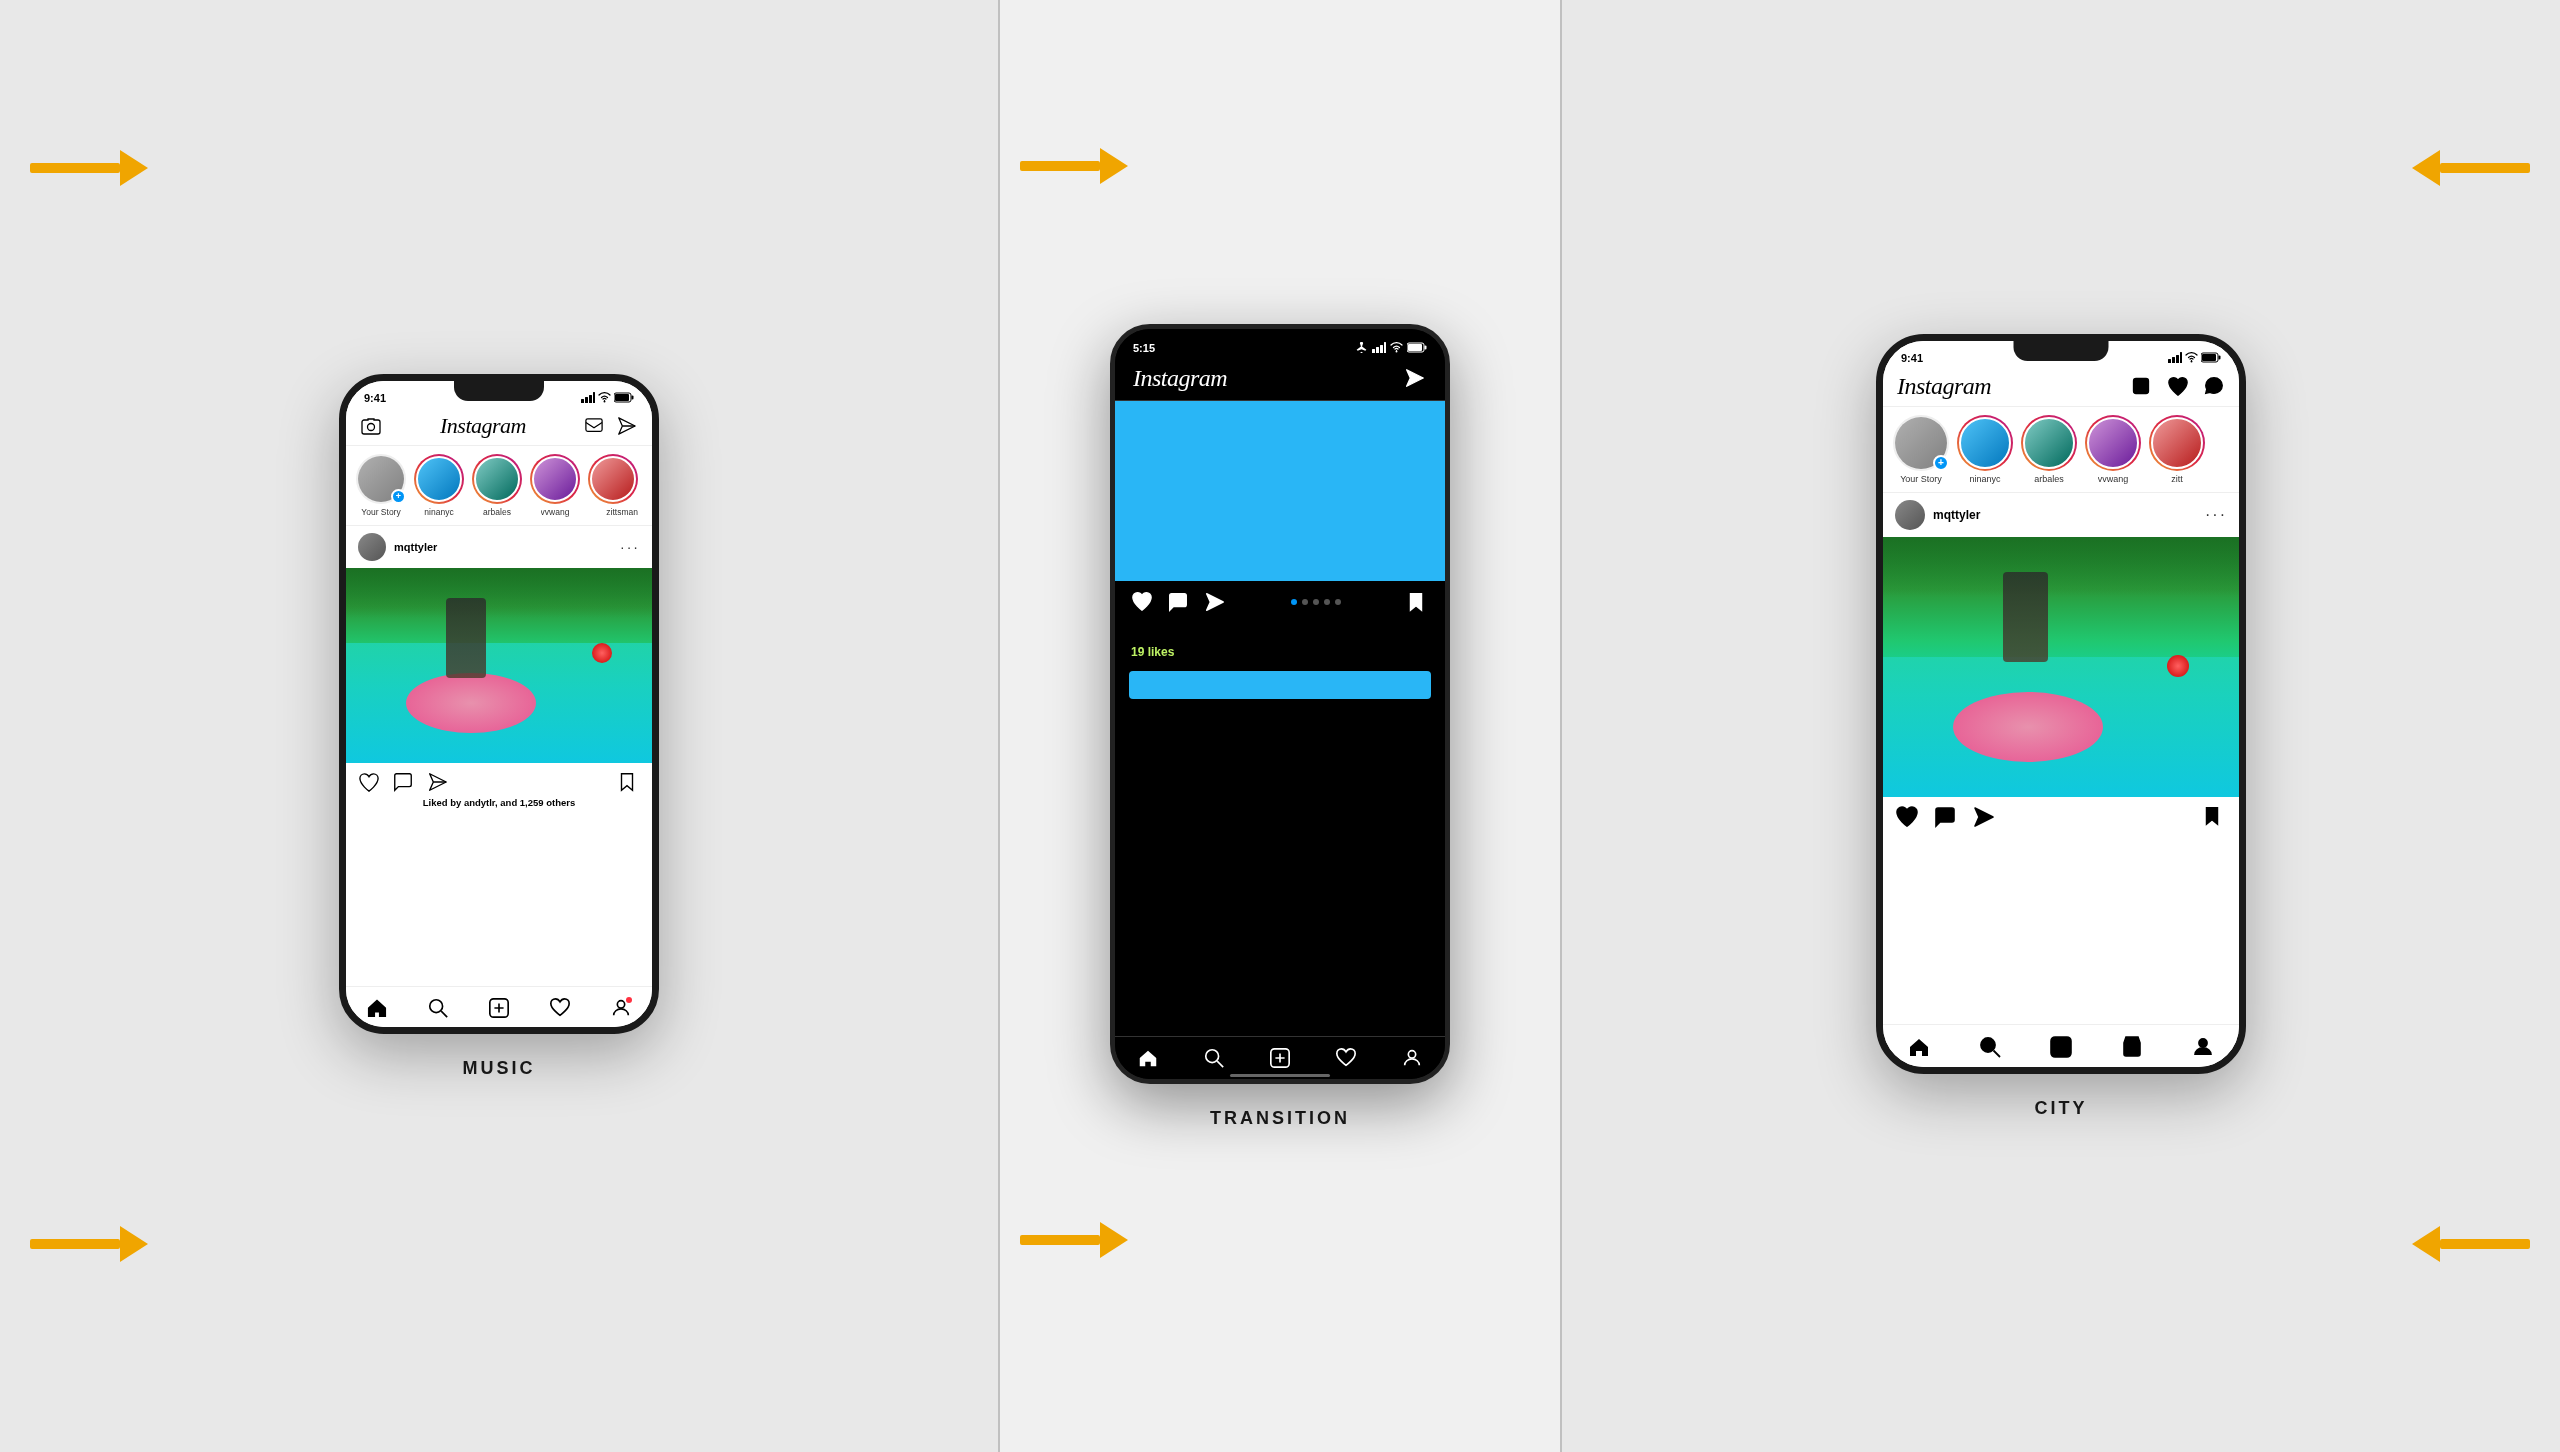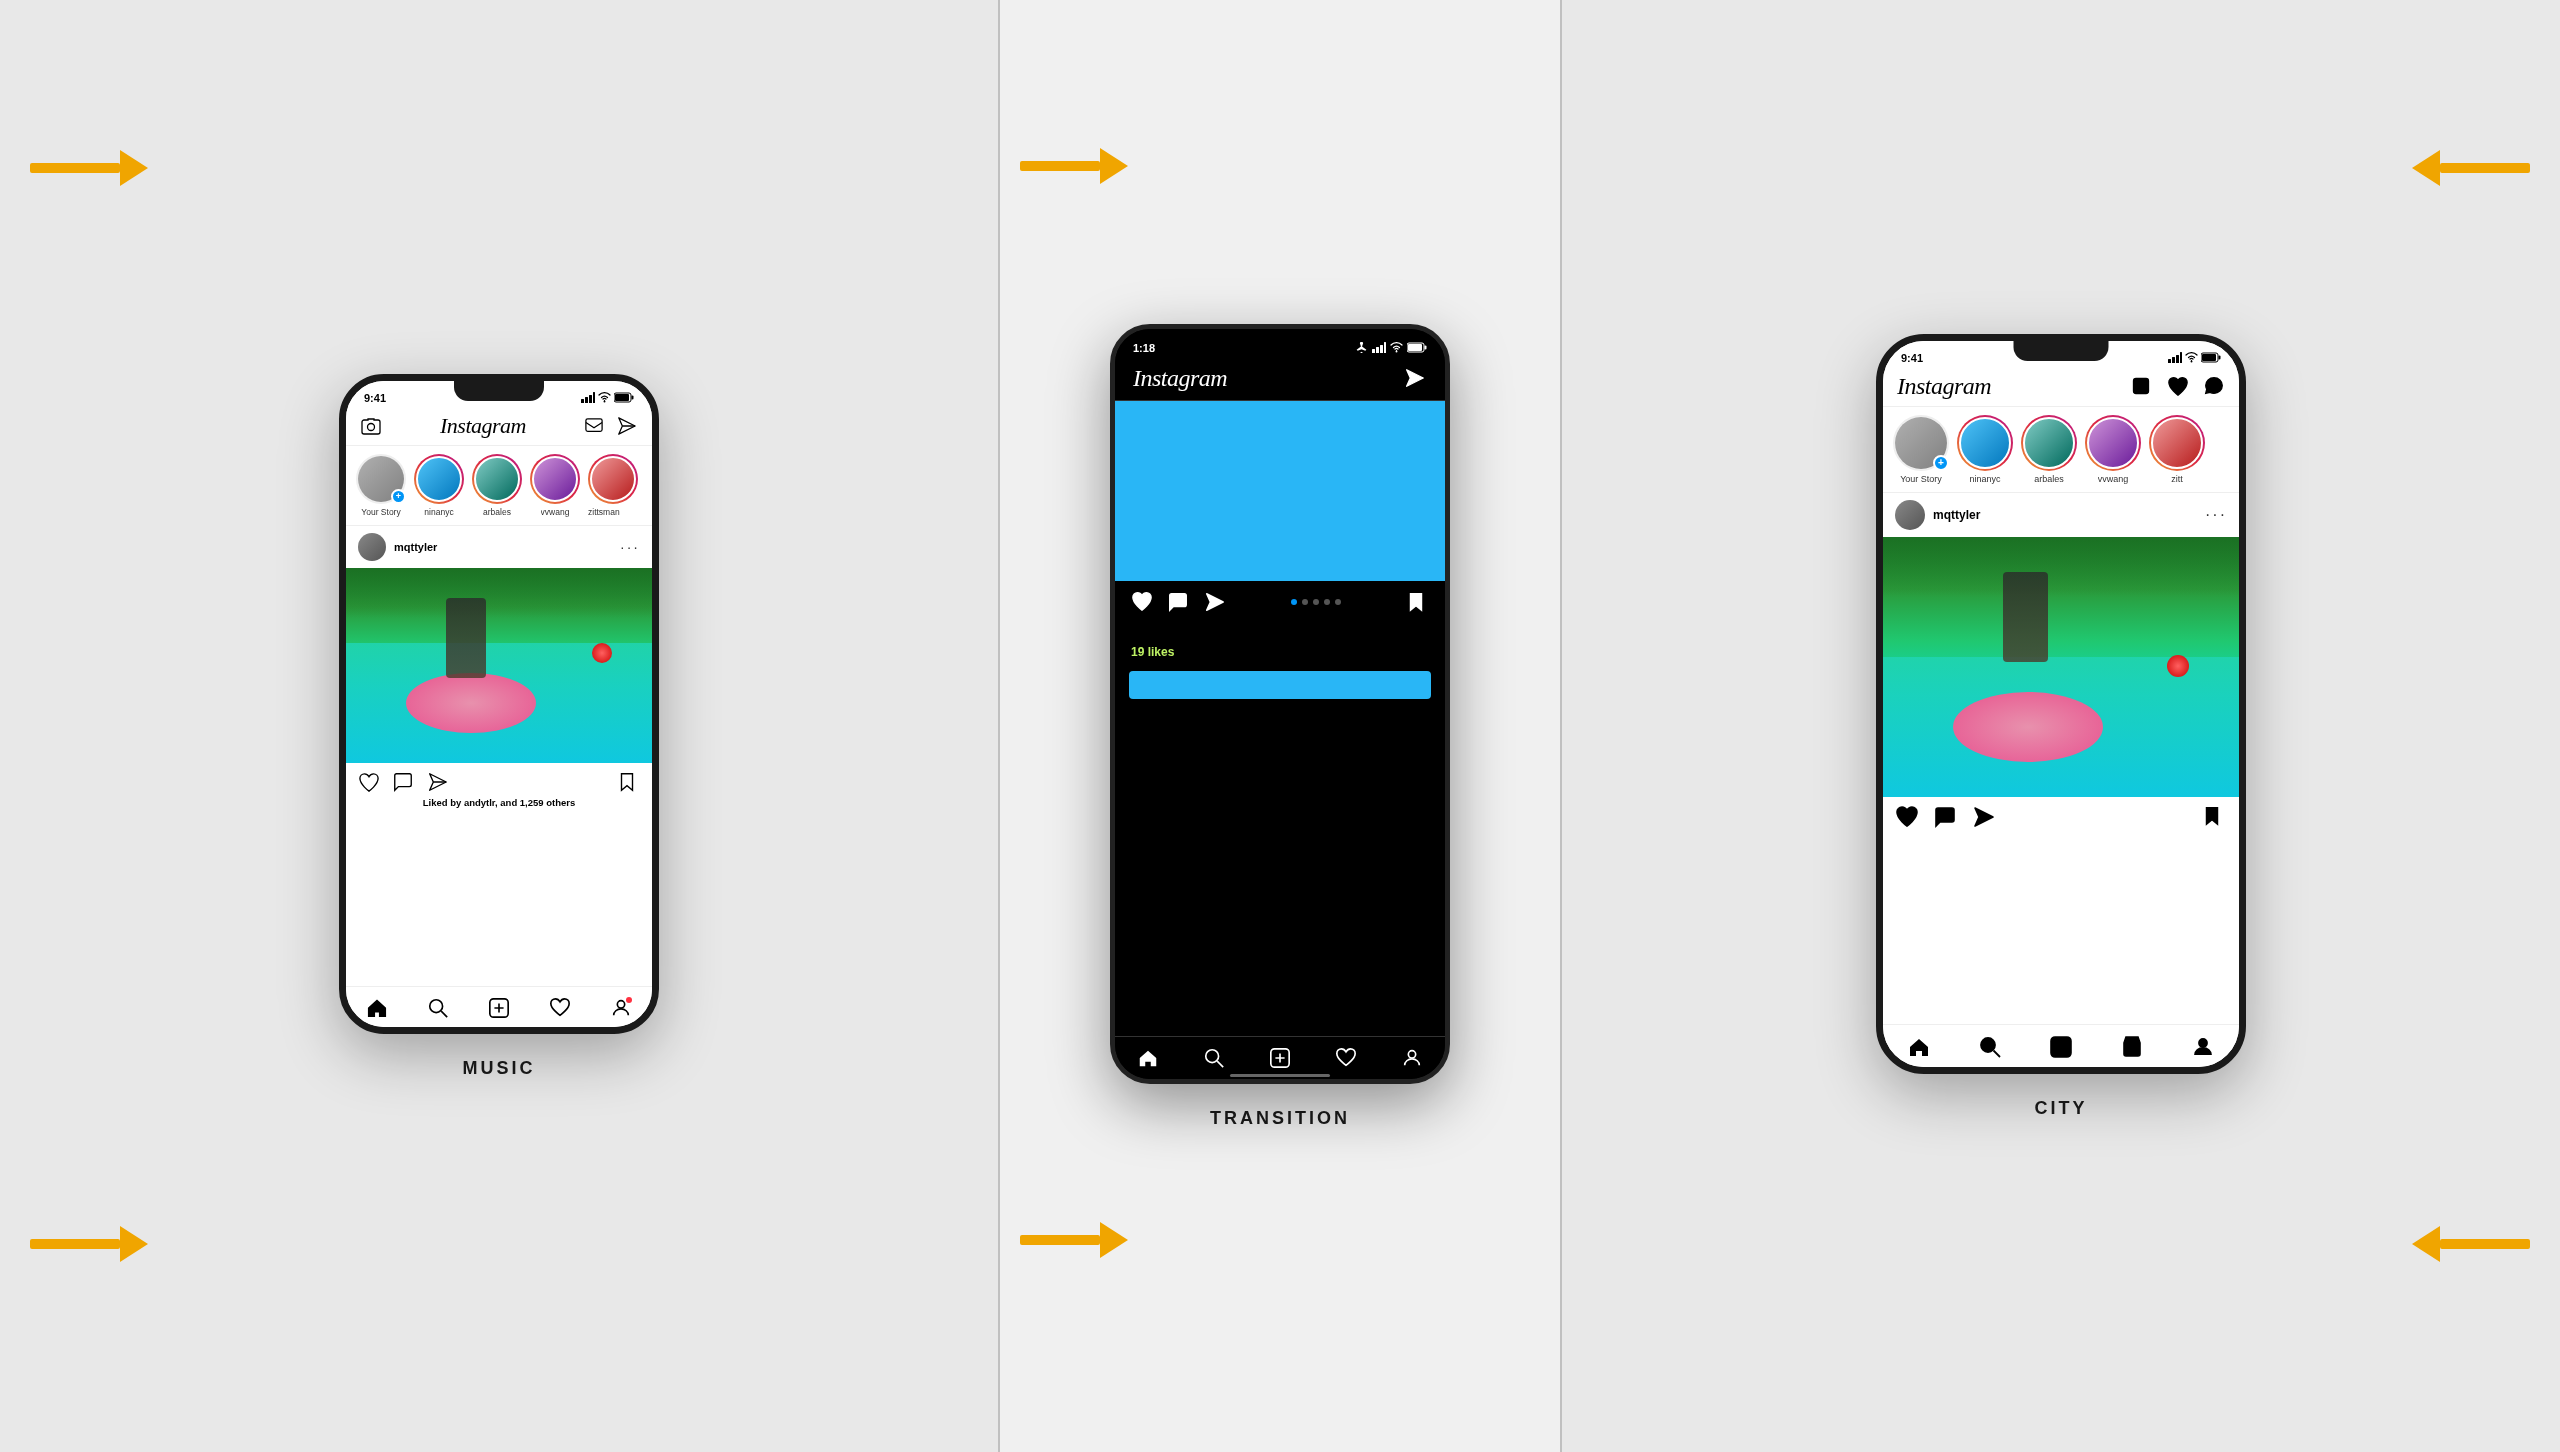--- a/index.html
+++ b/index.html
@@ -115,21 +115,21 @@
           <span style="font-size:8.5px; color:#333; text-align:center; max-width:50px; overflow:hidden; text-overflow:ellipsis; white-space:nowrap;">arbales</span>
         </div>
 
         <div style="display:flex; flex-direction:column; align-items:center; gap:3px; min-width:50px;">
           <div style="width:50px; height:50px; border-radius:50%; background:linear-gradient(45deg,#f09433,#e6683c,#dc2743,#cc2366,#bc1888); padding:2px;">
             <div style="width:100%; height:100%; border-radius:50%; background:linear-gradient(135deg,#ce93d8,#6a1b9a); border:2px solid #fff;"></div>
           </div>
           <span style="font-size:8.5px; color:#333; text-align:center; max-width:50px; overflow:hidden; text-overflow:ellipsis; white-space:nowrap;">vvwang</span>
         </div>
 
-        <div style="display:flex; flex-direction:column; align-items:flex-start; gap:3px; min-width:50px;">
+        <div style="display:flex; flex-direction:column; align-items:flex-end; gap:3px; min-width:50px;">
           <div style="width:50px; height:50px; border-radius:50%; background:linear-gradient(45deg,#f09433,#e6683c,#dc2743,#cc2366,#bc1888); padding:2px;">
             <div style="width:100%; height:100%; border-radius:50%; background:linear-gradient(135deg,#ef9a9a,#b71c1c); border:2px solid #fff;"></div>
           </div>
           <span style="font-size:8.5px; color:#333; text-align:center; max-width:50px; overflow:hidden; text-overflow:ellipsis; white-space:nowrap;">zittsman</span>
         </div>
       </div>
 
       <div style="display:flex; align-items:center; justify-content:space-between; padding:7px 12px; background:#fff;">
         <div style="display:flex; align-items:center; gap:8px;">
           <div style="width:28px; height:28px; border-radius:50%; background:linear-gradient(135deg,#888,#555); overflow:hidden;"></div>
@@ -228,21 +228,21 @@
     </div>
 
     <div style="position:absolute; bottom:194px; left:20px; display:flex; align-items:center;">
       <div style="width:80px; height:10px; background:#f0a500; border-radius:2px;"></div>
       <div style="width:0; height:0; border-top:18px solid transparent; border-bottom:18px solid transparent; border-left:28px solid #f0a500;"></div>
     </div>
 
     <div style="width:340px; height:760px; background:#000; border-radius:40px; border:5px solid #222; overflow:hidden; position:relative; box-shadow:0 20px 60px rgba(0,0,0,0.4);">
 
       <div style="background:#000; color:#fff; display:flex; justify-content:space-between; align-items:center; padding:10px 18px 4px; height:32px;">
-        <span style="font-size:11px; font-weight:700; color:#fff;">1:18</span>
+        <span style="font-size:11px; font-weight:700; color:#fff;">5:15</span>
         <div style="display:flex; align-items:center; gap:4px; color:#fff;">
 
           <svg width="13" height="13" viewBox="0 0 24 24" fill="#fff">
             <path d="M21 16 L13 10 L15 4 C15 3 14 2 12 2 C10 2 9 3 9 4 L11 10 L3 16 L5 18 L12 15 L12 20 L10 21 L10 22 L14 22 L14 21 L12 20 L12 15 L19 18 Z"></path>
           </svg>
 
           <svg width="14" height="11" viewBox="0 0 14 11" fill="#fff">
             <rect x="0" y="7" width="3" height="4" rx="0.5"></rect>
             <rect x="4" y="5" width="3" height="6" rx="0.5"></rect>
             <rect x="8" y="3" width="3" height="8" rx="0.5"></rect>

